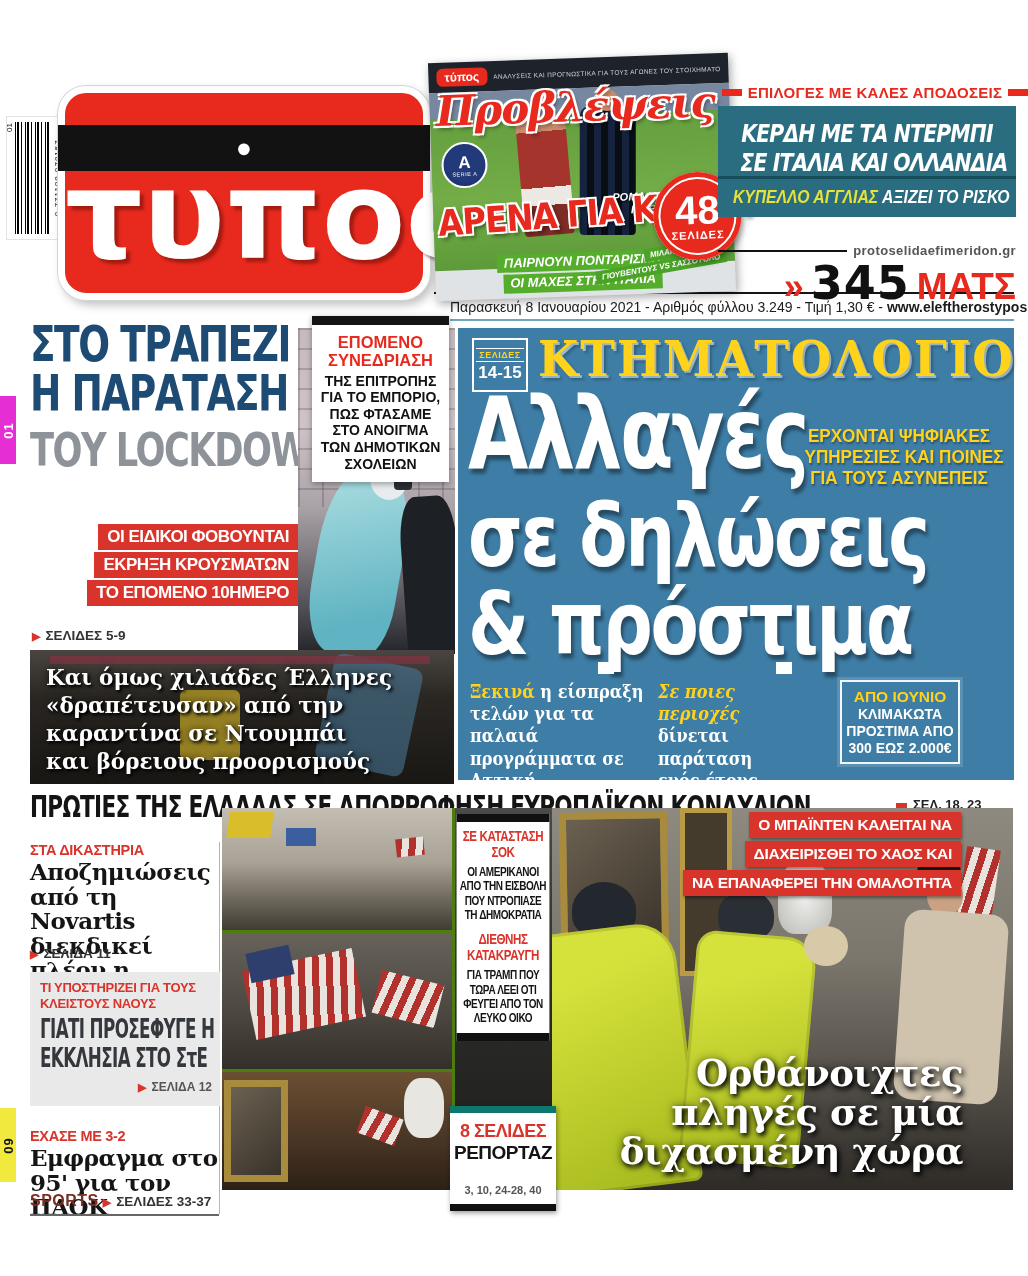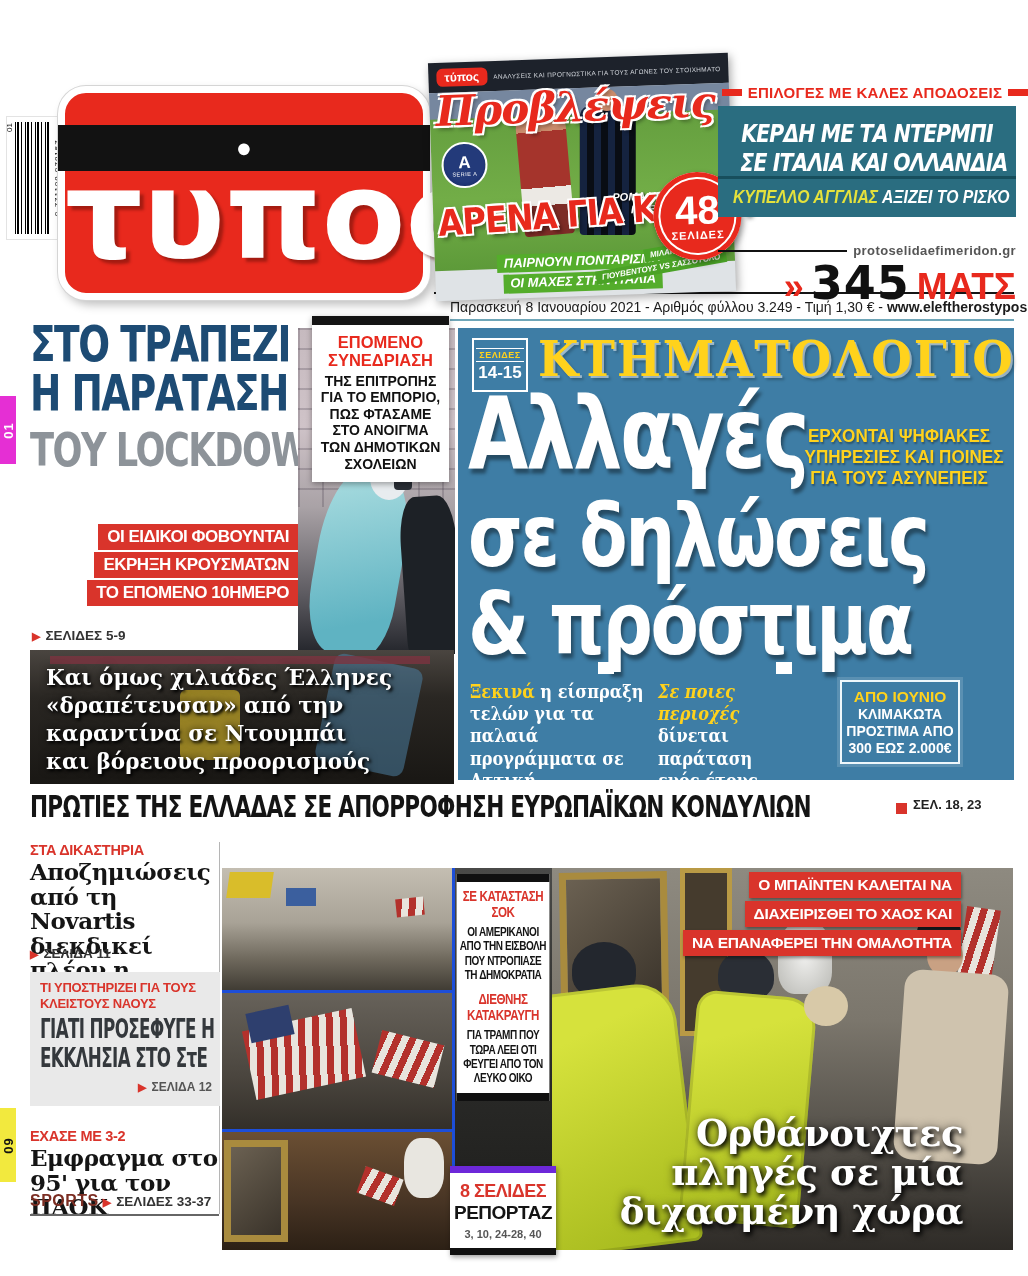--- a/index.html
+++ b/index.html
@@ -121,39 +121,39 @@
   .brief-k{position:absolute;color:var(--red);font-weight:bold;font-size:14.5px;letter-spacing:-.3px;white-space:nowrap}
   .brief-t{position:absolute;font-family:"DejaVu Serif",serif;font-weight:bold;color:#151515;letter-spacing:-.5px}
   .b2-box{position:absolute;left:30px;top:972px;width:190px;height:134px;background:#e9e9e9;padding:8px 0 0 10px}
   .b2-k{color:var(--red);font-weight:bold;font-size:13px;line-height:1.2;width:170px;letter-spacing:-.3px}
   .b2-t{font-weight:bold;color:#34383c;font-size:27px;line-height:1.05;letter-spacing:-1px;width:290px;transform:scaleX(.62);transform-origin:0 0;margin-top:4px;font-family:"DejaVu Sans",sans-serif}
   .b2-p{position:absolute;right:8px;bottom:12px;font-size:12px;color:#555;font-weight:bold}
   .sports{color:#7b2d22;font-weight:bold;font-size:16px;letter-spacing:.5px;margin-right:4px}
   .rail-hr{position:absolute;left:30px;top:1214px;width:189px;height:2px;background:#666}
 
   
-  .collage{position:absolute;left:222px;top:868px;width:791px;height:382px;background:#1d4ed8}
+  .collage{position:absolute;left:222px;top:808px;width:791px;height:382px;background:#4d7c0f}
   .cph{position:absolute;overflow:hidden}
   .cl1{left:0;top:0;width:230px;height:122px;background:linear-gradient(180deg,#c4beb2 0%,#a8a296 45%,#6e685c 75%,#403c34 100%)}
   .cl2{left:0;top:125px;width:230px;height:136px;background:linear-gradient(180deg,#67625a 0%,#4b463f 60%,#332f29 100%)}
   .cl3{left:0;top:264px;width:230px;height:118px;background:linear-gradient(180deg,#6b4f33 0%,#473424 60%,#2c2015 100%)}
   .cmid{left:233px;top:0;width:100px;height:382px;background:linear-gradient(180deg,#4a4a48 0%,#2b2b29 50%,#1c1c1a 100%)}
   .cright{left:330px;top:0;width:461px;height:382px;background:linear-gradient(180deg,#8e8a80 0%,#7b766c 40%,#55514a 70%,#2e2b27 100%)}
   .gold{border:7px solid #a98b3e;background:linear-gradient(140deg,#6b6152,#3a332a)}
   .stripesflag{background:repeating-linear-gradient(100deg,#b3312c 0 7px,#e8e4dd 7px 14px)}
   .neon{background:linear-gradient(160deg,#d6e23c 20%,#aabd20 90%);box-shadow:inset 0 0 0 3px rgba(0,0,0,.12)}
   .shockbox{position:absolute;left:223px;top:6px;width:116px;background:#fff;border-top:8px solid #101010;border-bottom:8px solid #101010;padding:7px 3px 5px;text-align:center;transform:scaleX(.8);transform-origin:50% 0}
   .sb-k{color:var(--red);font-weight:bold;font-size:14.5px;line-height:1.1;letter-spacing:-.5px}
   .sb-t{color:#141414;font-weight:bold;font-size:12.5px;line-height:1.15;margin:4px 0 10px;letter-spacing:-.5px}
   .bstrip{position:absolute;right:52px;background:var(--red);color:#fff;font-weight:bold;font-size:15.5px;padding:4px 9px;white-space:nowrap;letter-spacing:-.3px;box-shadow:1px 2px 3px rgba(0,0,0,.4)}
   .cap-h{position:absolute;right:50px;top:246px;text-align:right;font-family:"DejaVu Serif",serif;font-weight:bold;color:#fff;font-size:37px;line-height:1.05;text-shadow:2px 3px 5px #000,0 0 10px rgba(0,0,0,.6);letter-spacing:-.5px}
-  .reportbox{position:absolute;left:228px;top:298px;width:106px;background:#fff;border-top:7px solid #6d28d9;border-bottom:7px solid #101010;text-align:center;padding:8px 2px;box-shadow:1px 2px 5px rgba(0,0,0,.4)}
+  .reportbox{position:absolute;left:228px;top:298px;width:106px;background:#fff;border-top:7px solid #0f766e;border-bottom:7px solid #101010;text-align:center;padding:8px 2px;box-shadow:1px 2px 5px rgba(0,0,0,.4)}
   .rb-count{color:var(--red);font-weight:bold;font-size:18px;letter-spacing:-.5px}
   .rb-label{color:#141414;font-weight:bold;font-size:19px;letter-spacing:-.5px}
-  .rb-pages{color:#555;font-size:11px;margin-top:4px;font-weight:bold}
+  .rb-pages{color:#555;font-size:11px;margin-top:20px;font-weight:bold}
 </style>
 </head>
 <body>
 
 <div id="page">
 
   <div class="edge-tab" style="top:396px;height:68px;background:#e52fd4">
     <span style="color:#fff">01</span>
   </div>
   <div class="edge-tab" style="top:1108px;height:74px;background:#f2e93e">

